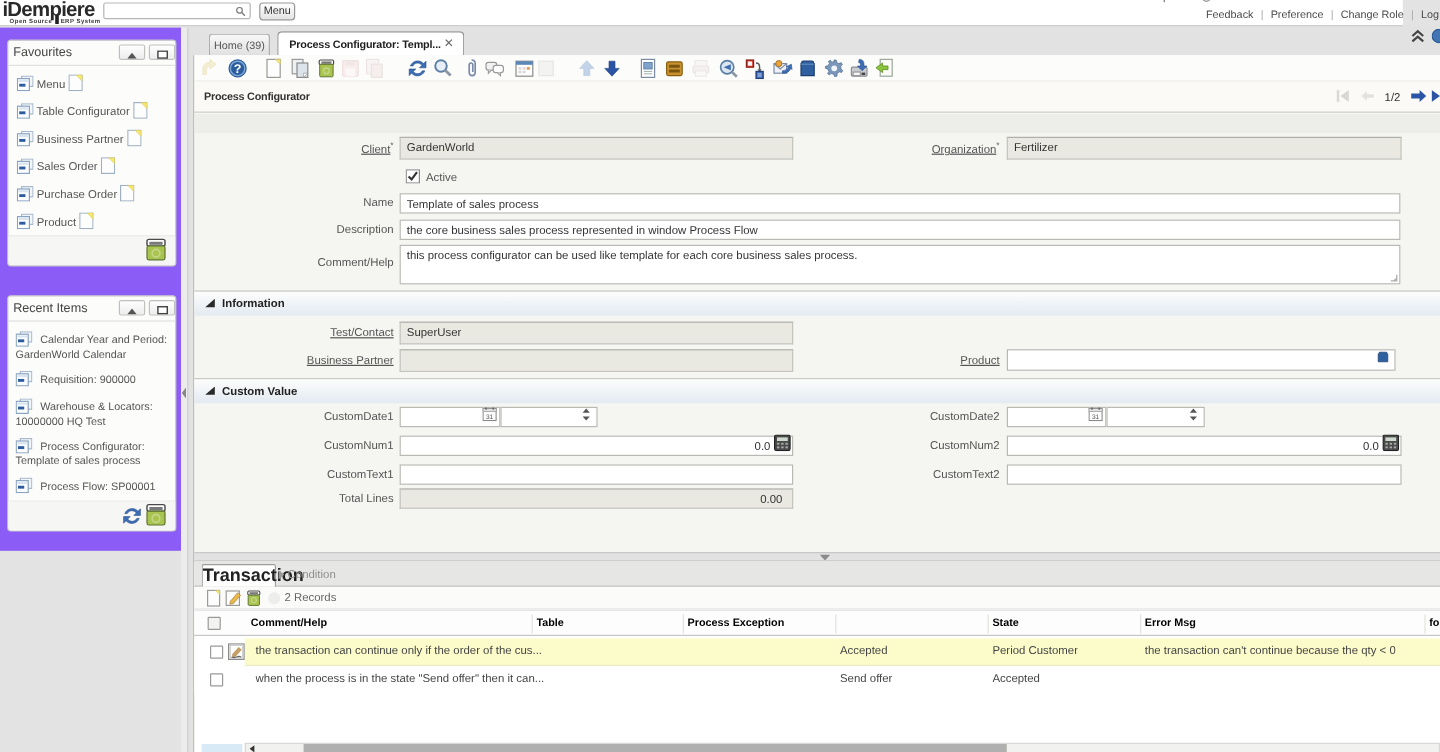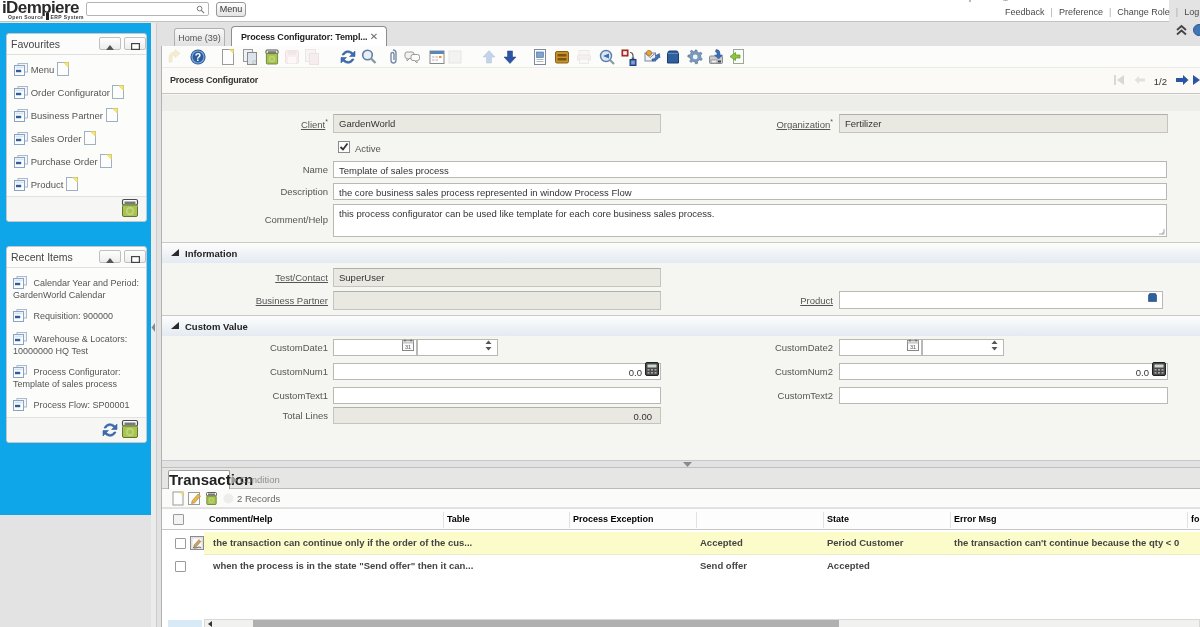--- a/index.html
+++ b/index.html
@@ -9,21 +9,21 @@
 #hdr { position:absolute; left:0; top:0; width:1169px; height:22px; background:#fff; border-bottom:1px solid #c2c2c2; }
 #logo { position:absolute; left:2px; top:-2px; font-size:17px; font-weight:bold; color:#2a2a2a; letter-spacing:-0.6px; }
 #tagline { position:absolute; left:8px; top:13px; font-size:5px; font-weight:bold; color:#3a3a3a; letter-spacing:0.4px; white-space:nowrap; }
 #tagline b.bar { display:inline-block; width:3px; height:7px; background:#222; vertical-align:-1px; margin:0 2px; }
 #searchbox { position:absolute; left:86px; top:2px; width:123px; height:14px; background:#fff; border:1px solid #b5b5b5; border-radius:2px; }
 #menubtn { position:absolute; left:216px; top:2px; width:30px; height:15px; border:1px solid #989898; border-radius:3px; background:linear-gradient(#fefefe,#e4e4e4); font-size:9px; color:#333; text-align:center; line-height:13px; }
 #userline { position:absolute; top:-8px; right:17px; font-size:9px; color:#555; white-space:nowrap; }
 #linkline { position:absolute; top:7px; left:1005px; font-size:9px; color:#4a4a4a; white-space:nowrap; }
 #linkline span.sep { color:#aaa; padding:0 6px; }
 
-#sidebar { position:absolute; left:0; top:23px; width:151px; height:492px; background:#0ea5e9; }
+#sidebar { position:absolute; left:0; top:23px; width:151px; height:436px; background:#8b5cf6; }
 .panel { position:absolute; left:6px; width:141px; background:#fcfcfb; border:1px solid #c6c6c6; border-radius:3px; }
 .panel .phead { position:relative; height:21px; border-bottom:1px solid #e0e0e0; }
 .panel .ptitle { position:absolute; left:4px; top:4px; font-size:10.5px; color:#454545; }
 .pbtn { position:absolute; top:3px; width:22px; height:13px; border:1px solid #c0c0c0; border-radius:2px; background:linear-gradient(#fefefe,#ededed); text-align:center; }
 .pbtn svg { vertical-align:2px; }
 .pfoot { position:absolute; left:0; right:0; bottom:0; height:25px; border-top:1px solid #e2e2e2; background:#f6f6f4; border-radius:0 0 3px 3px; }
 .sideitem { position:absolute; left:7px; white-space:nowrap; font-size:9.5px; color:#555; }
 .sideitem svg { vertical-align:-3px; }
 .ritem { position:absolute; left:6px; width:133px; font-size:9px; color:#555; line-height:11.5px; }
 .ritem svg { vertical-align:-3px; margin-right:4px; }
@@ -56,21 +56,21 @@
 .sect .st { position:absolute; left:23px; top:5px; font-size:9.5px; font-weight:bold; color:#222; }
 
 #hsplit { position:absolute; left:0; top:414px; width:1038px; height:8px; background:#e2e2e2; border-top:1px solid #c8c8c8; border-bottom:1px solid #c0c0c0; }
 #detail { position:absolute; left:0; top:422px; width:1038px; height:159px; background:#fff; }
 #dtabs { position:absolute; left:0; top:0; width:1038px; height:21px; background:#e6e6e4; border-bottom:1px solid #bbb; }
 #dtab1 { position:absolute; left:6px; top:2px; width:62px; height:19px; background:#fff; border:1px solid #9d9d9d; border-bottom:none; border-radius:2px 2px 0 0; font-size:15px; font-weight:bold; color:#222; text-align:center; line-height:18px; }
 #dtab2 { position:absolute; left:70px; top:4px; width:56px; height:17px; font-size:9.5px; color:#8f8f8f; line-height:16px; }
 #dbar { position:absolute; left:0; top:21px; width:1038px; height:19px; background:#fbfbf9; border-bottom:1px solid #e3e3e1; }
 #dbar .rc { position:absolute; left:75px; top:4px; font-size:9.5px; color:#666; }
 #gheadrow { position:absolute; left:0; top:40px; width:1038px; height:22px; font-size:9px; background:#fdfdfd; border-bottom:1px solid #c6c6c6; border-top:1px solid #e0e0e0; }
-.grow { position:absolute; left:0; width:846px; height:23px; font-size:9.5px; color:#444;font-weight:bold; }
+.grow { position:absolute; left:0; width:846px; height:23px; font-size:9.5px; color:#444; }
 .gcell { position:absolute; top:5px; white-space:nowrap; overflow:hidden; }
 .cbx { position:absolute; width:11px; height:11px; background:#fff; border:1px solid #9a9a9a; border-radius:1px; }
 #hscroll { position:absolute; left:0; top:151px; width:1038px; height:9px; }
 </style>
 </head>
 <body>
 <div id="page">
 <div id="hdr">
   <div id="logo">iDempiere</div>
   <div id="tagline">Open Source<b class="bar"></b>ERP System</div>
@@ -102,21 +102,21 @@
             <rect x="2" y="6.8" width="5.2" height="2.4" fill="#2d5d9f"></rect>
           </svg> <span>Menu</span> <svg width="12" height="14" viewBox="0 0 12 14">
             <rect x="0.5" y="0.5" width="11" height="13" fill="#fdfdfd" stroke="#9fb0c0"></rect>
             <path d="M6.5 0.5 L11.5 0.5 L11.5 5.5 Z" fill="#f7e96d" stroke="#d8c95a" stroke-width="0.5"></path>
           </svg></div>
     <div class="sideitem" style="top:51px;"><svg width="14" height="13" viewBox="0 0 14 13">
             <rect x="4" y="0.5" width="9.5" height="8.5" fill="#f2f6fa" stroke="#a8bacb"></rect>
             <rect x="0.5" y="2.5" width="10" height="10" fill="#fbfdfe" stroke="#8aa3c0"></rect>
             <rect x="1.5" y="3.5" width="8" height="1.8" fill="#d8e4f0"></rect>
             <rect x="2" y="6.8" width="5.2" height="2.4" fill="#2d5d9f"></rect>
-          </svg> <span>Order Configurator</span> <svg width="12" height="14" viewBox="0 0 12 14">
+          </svg> <span>Table Configurator</span> <svg width="12" height="14" viewBox="0 0 12 14">
             <rect x="0.5" y="0.5" width="11" height="13" fill="#fdfdfd" stroke="#9fb0c0"></rect>
             <path d="M6.5 0.5 L11.5 0.5 L11.5 5.5 Z" fill="#f7e96d" stroke="#d8c95a" stroke-width="0.5"></path>
           </svg></div>
     <div class="sideitem" style="top:74px;"><svg width="14" height="13" viewBox="0 0 14 13">
             <rect x="4" y="0.5" width="9.5" height="8.5" fill="#f2f6fa" stroke="#a8bacb"></rect>
             <rect x="0.5" y="2.5" width="10" height="10" fill="#fbfdfe" stroke="#8aa3c0"></rect>
             <rect x="1.5" y="3.5" width="8" height="1.8" fill="#d8e4f0"></rect>
             <rect x="2" y="6.8" width="5.2" height="2.4" fill="#2d5d9f"></rect>
           </svg> <span>Business Partner</span> <svg width="12" height="14" viewBox="0 0 12 14">
             <rect x="0.5" y="0.5" width="11" height="13" fill="#fdfdfd" stroke="#9fb0c0"></rect>

